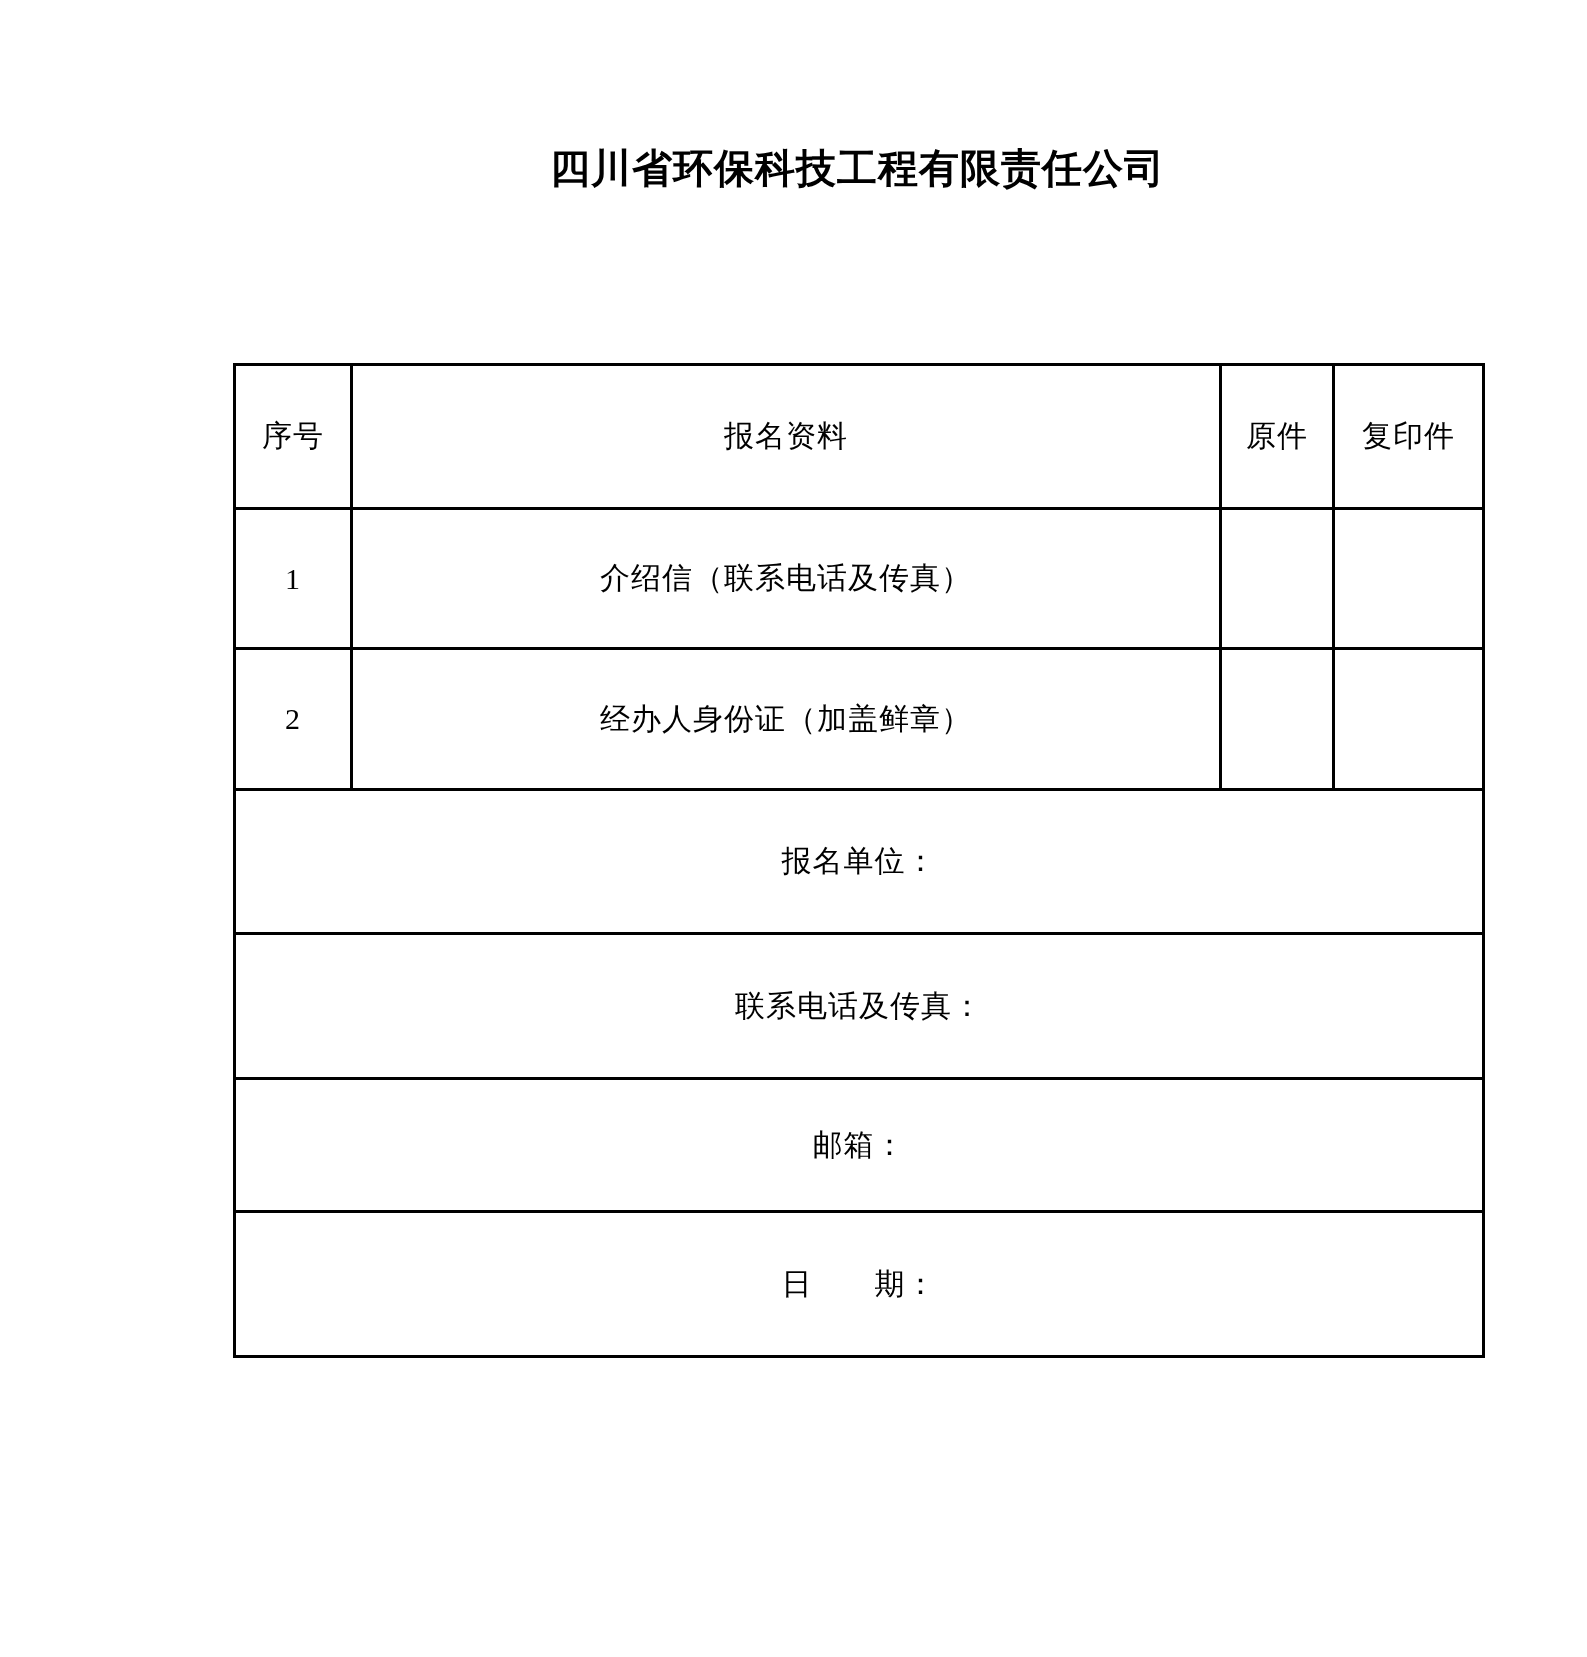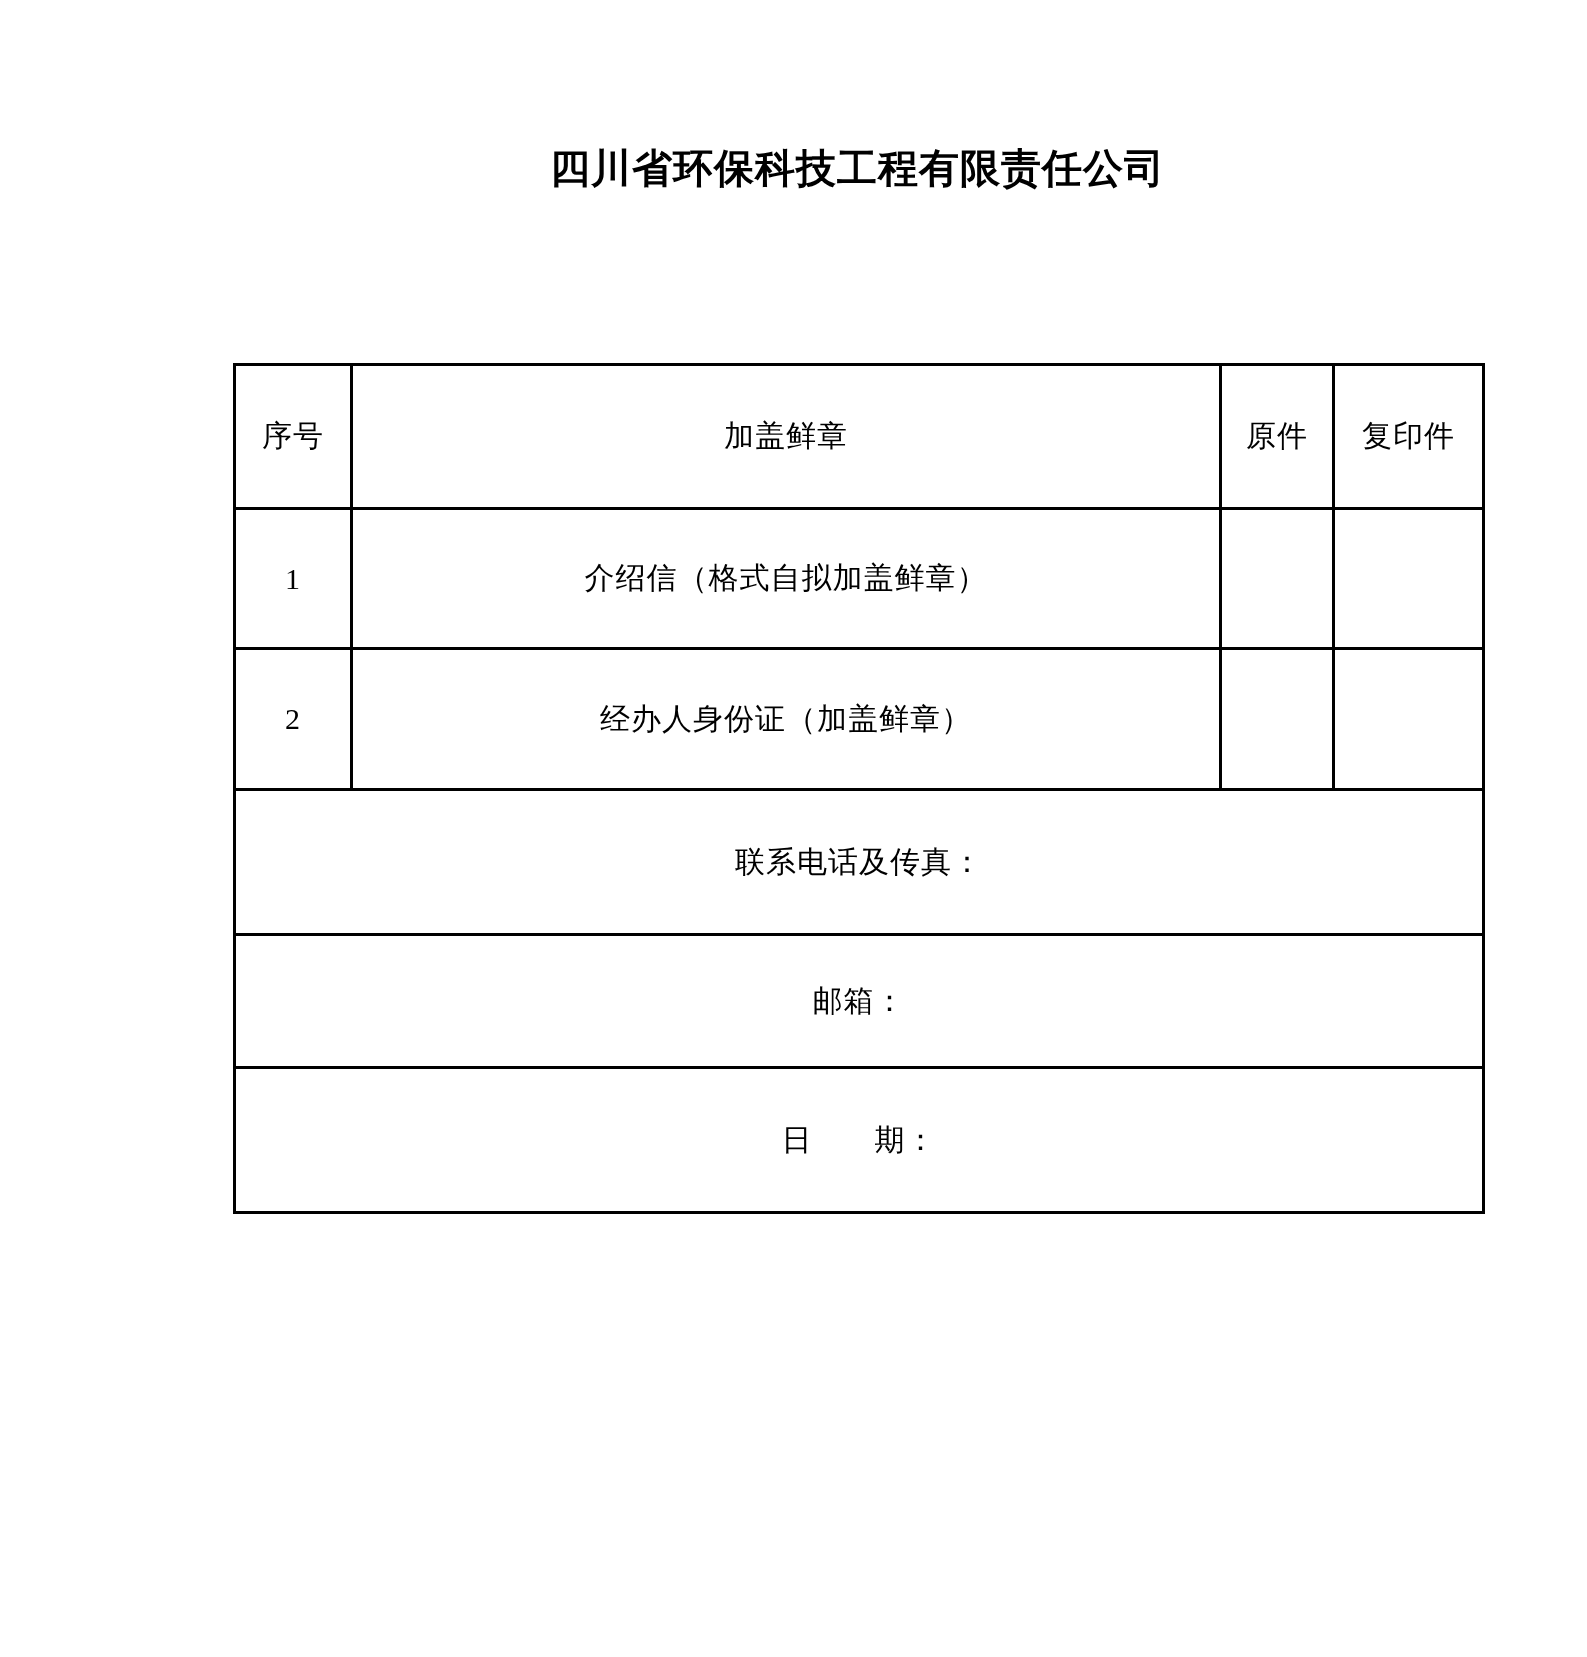--- a/index.html
+++ b/index.html
@@ -78,39 +78,42 @@
     <colgroup>
       <col style="width:117px">
       <col style="width:869px">
       <col style="width:113px">
       <col style="width:150px">
     </colgroup>
 
     <tbody>
         <tr class="h-header">
       <th>序号</th>
-      <th>加盖鲜章</th>
+      <th>报名资料</th>
       <th>原件</th>
       <th>复印件</th>
     </tr>
 
     <tr class="h-row1">
       <td>1</td>
-      <td>介绍信（格式自拟加盖鲜章）</td>
+      <td>介绍信（联系电话及传真）</td>
       <td></td>
       <td></td>
     </tr>
 
     <tr class="h-row2">
       <td>2</td>
       <td>经办人身份证（加盖鲜章）</td>
       <td></td>
       <td></td>
     </tr>
 
+    <tr class="h-info1">
+      <td class="info-cell" colspan="4">报名单位：</td>
+    </tr>
 
 
     <tr class="h-info3">
       <td class="info-cell" colspan="4">联系电话及传真：</td>
     </tr>
 
     <tr class="h-info4">
       <td class="info-cell" colspan="4">邮箱：</td>
     </tr>
 

